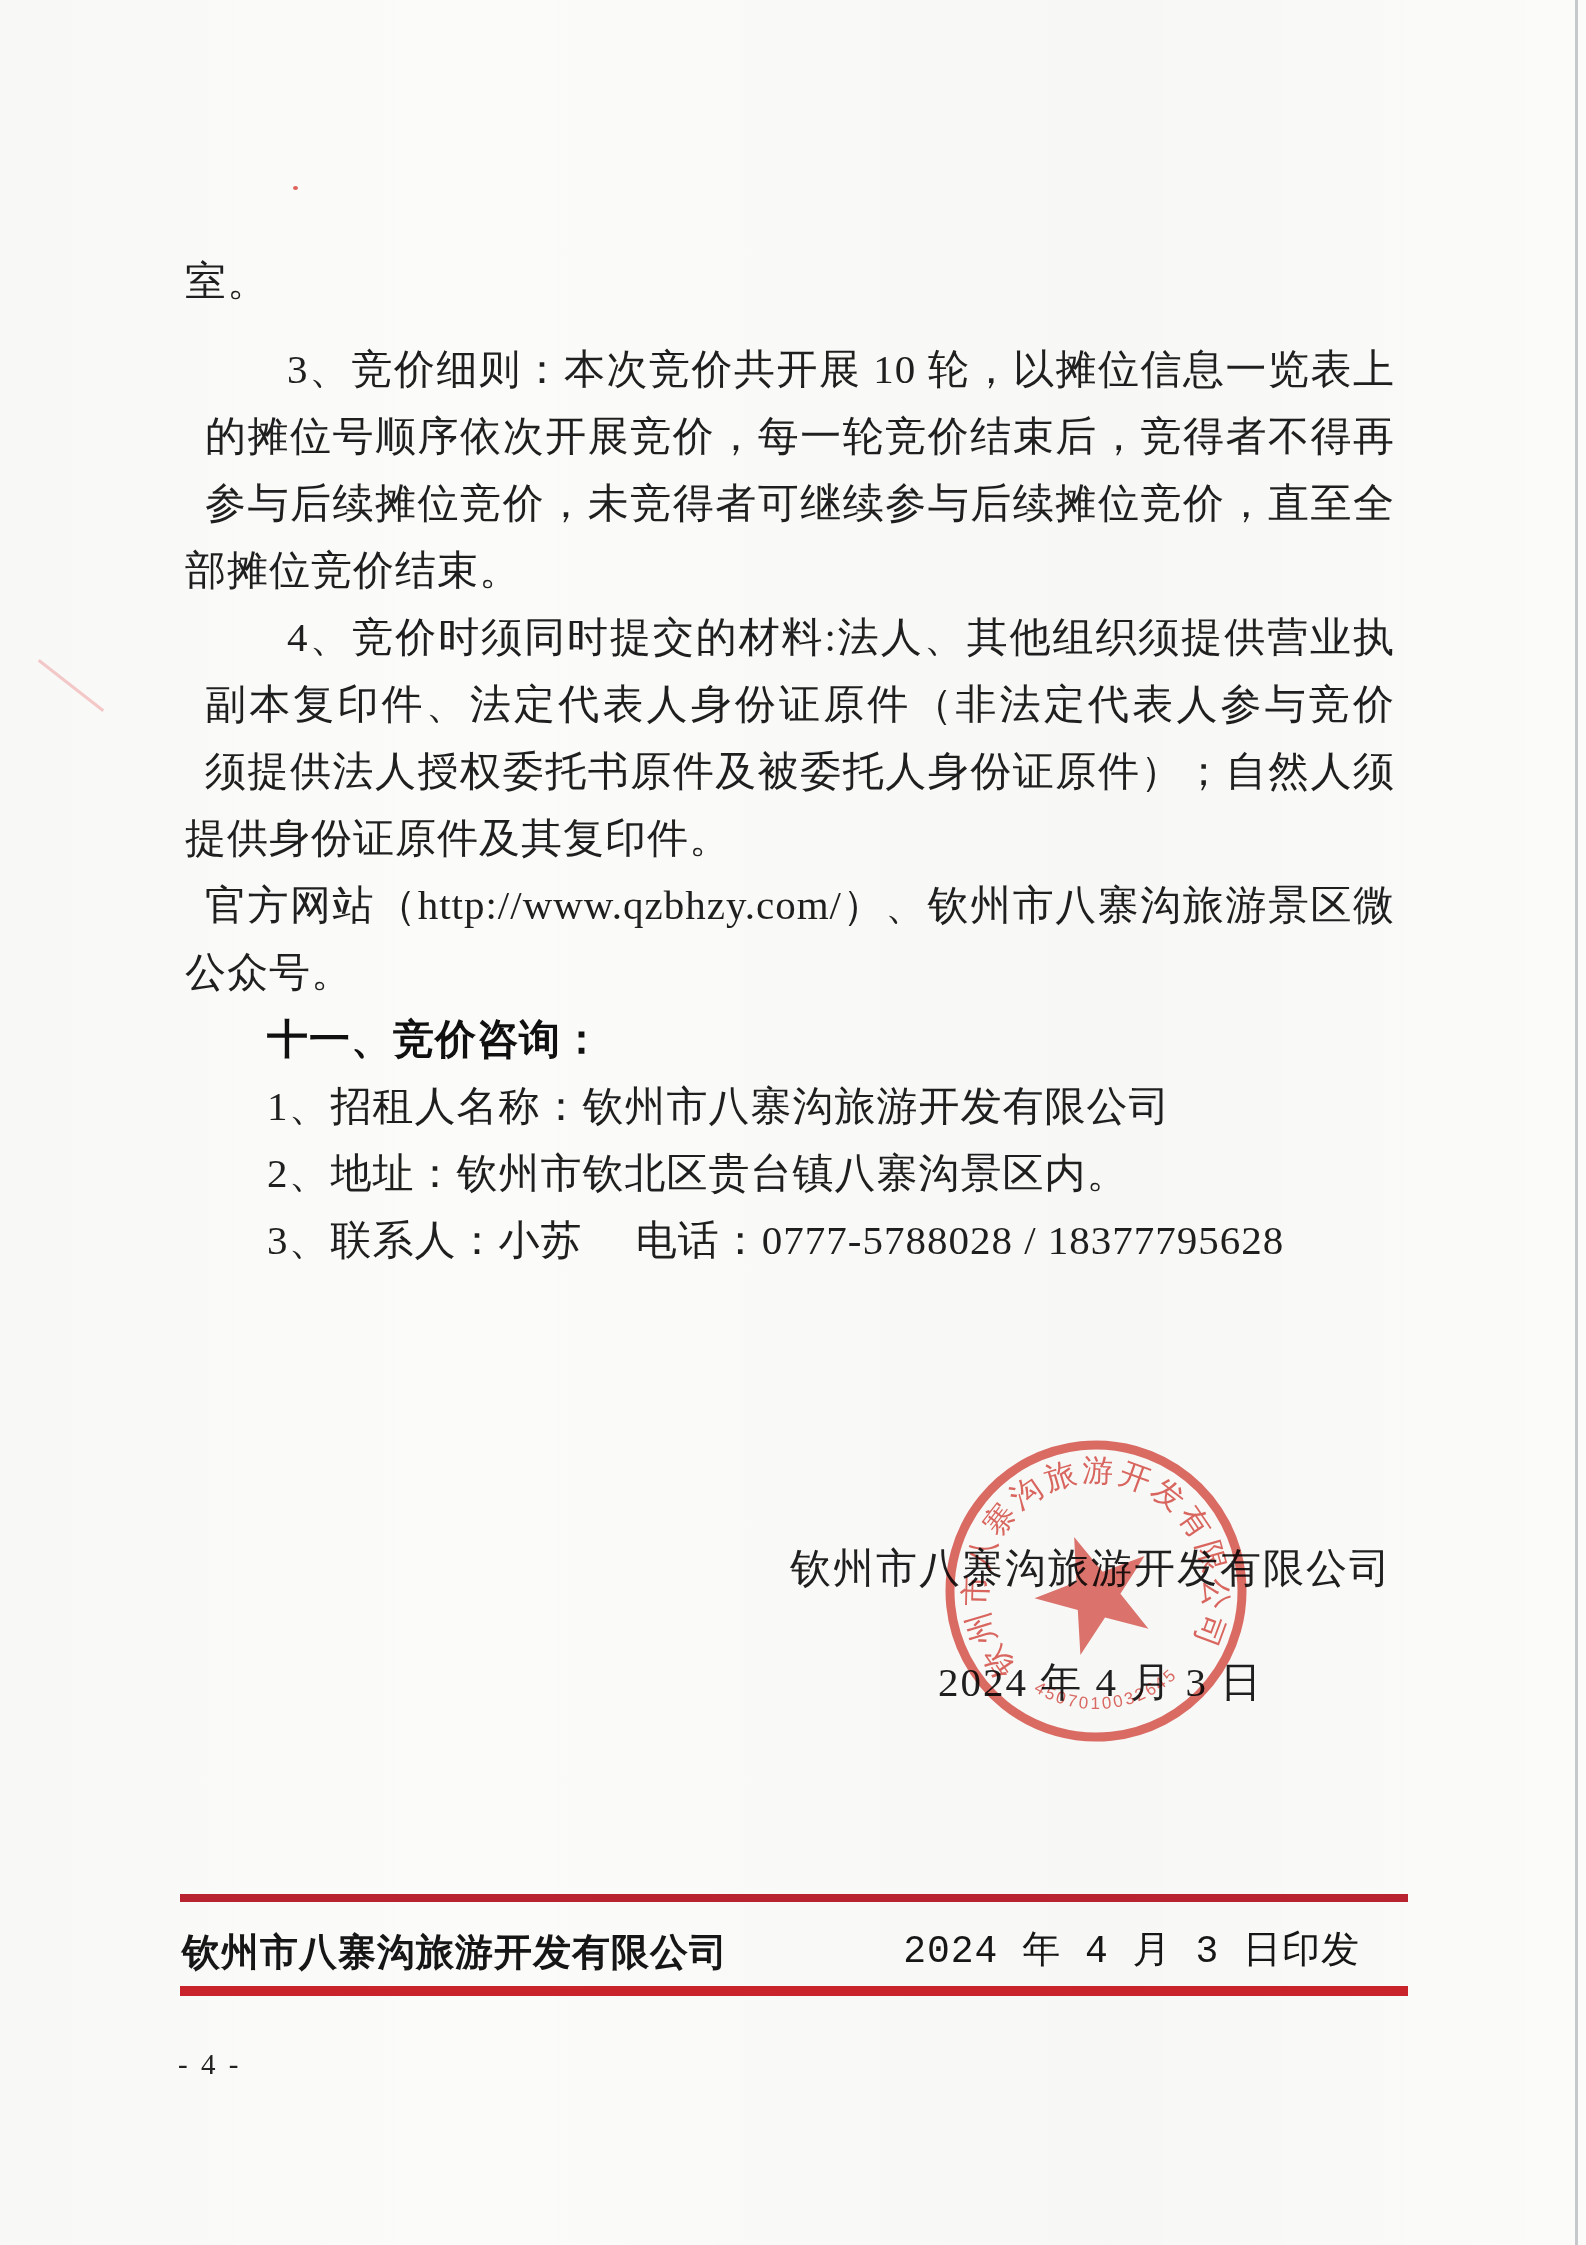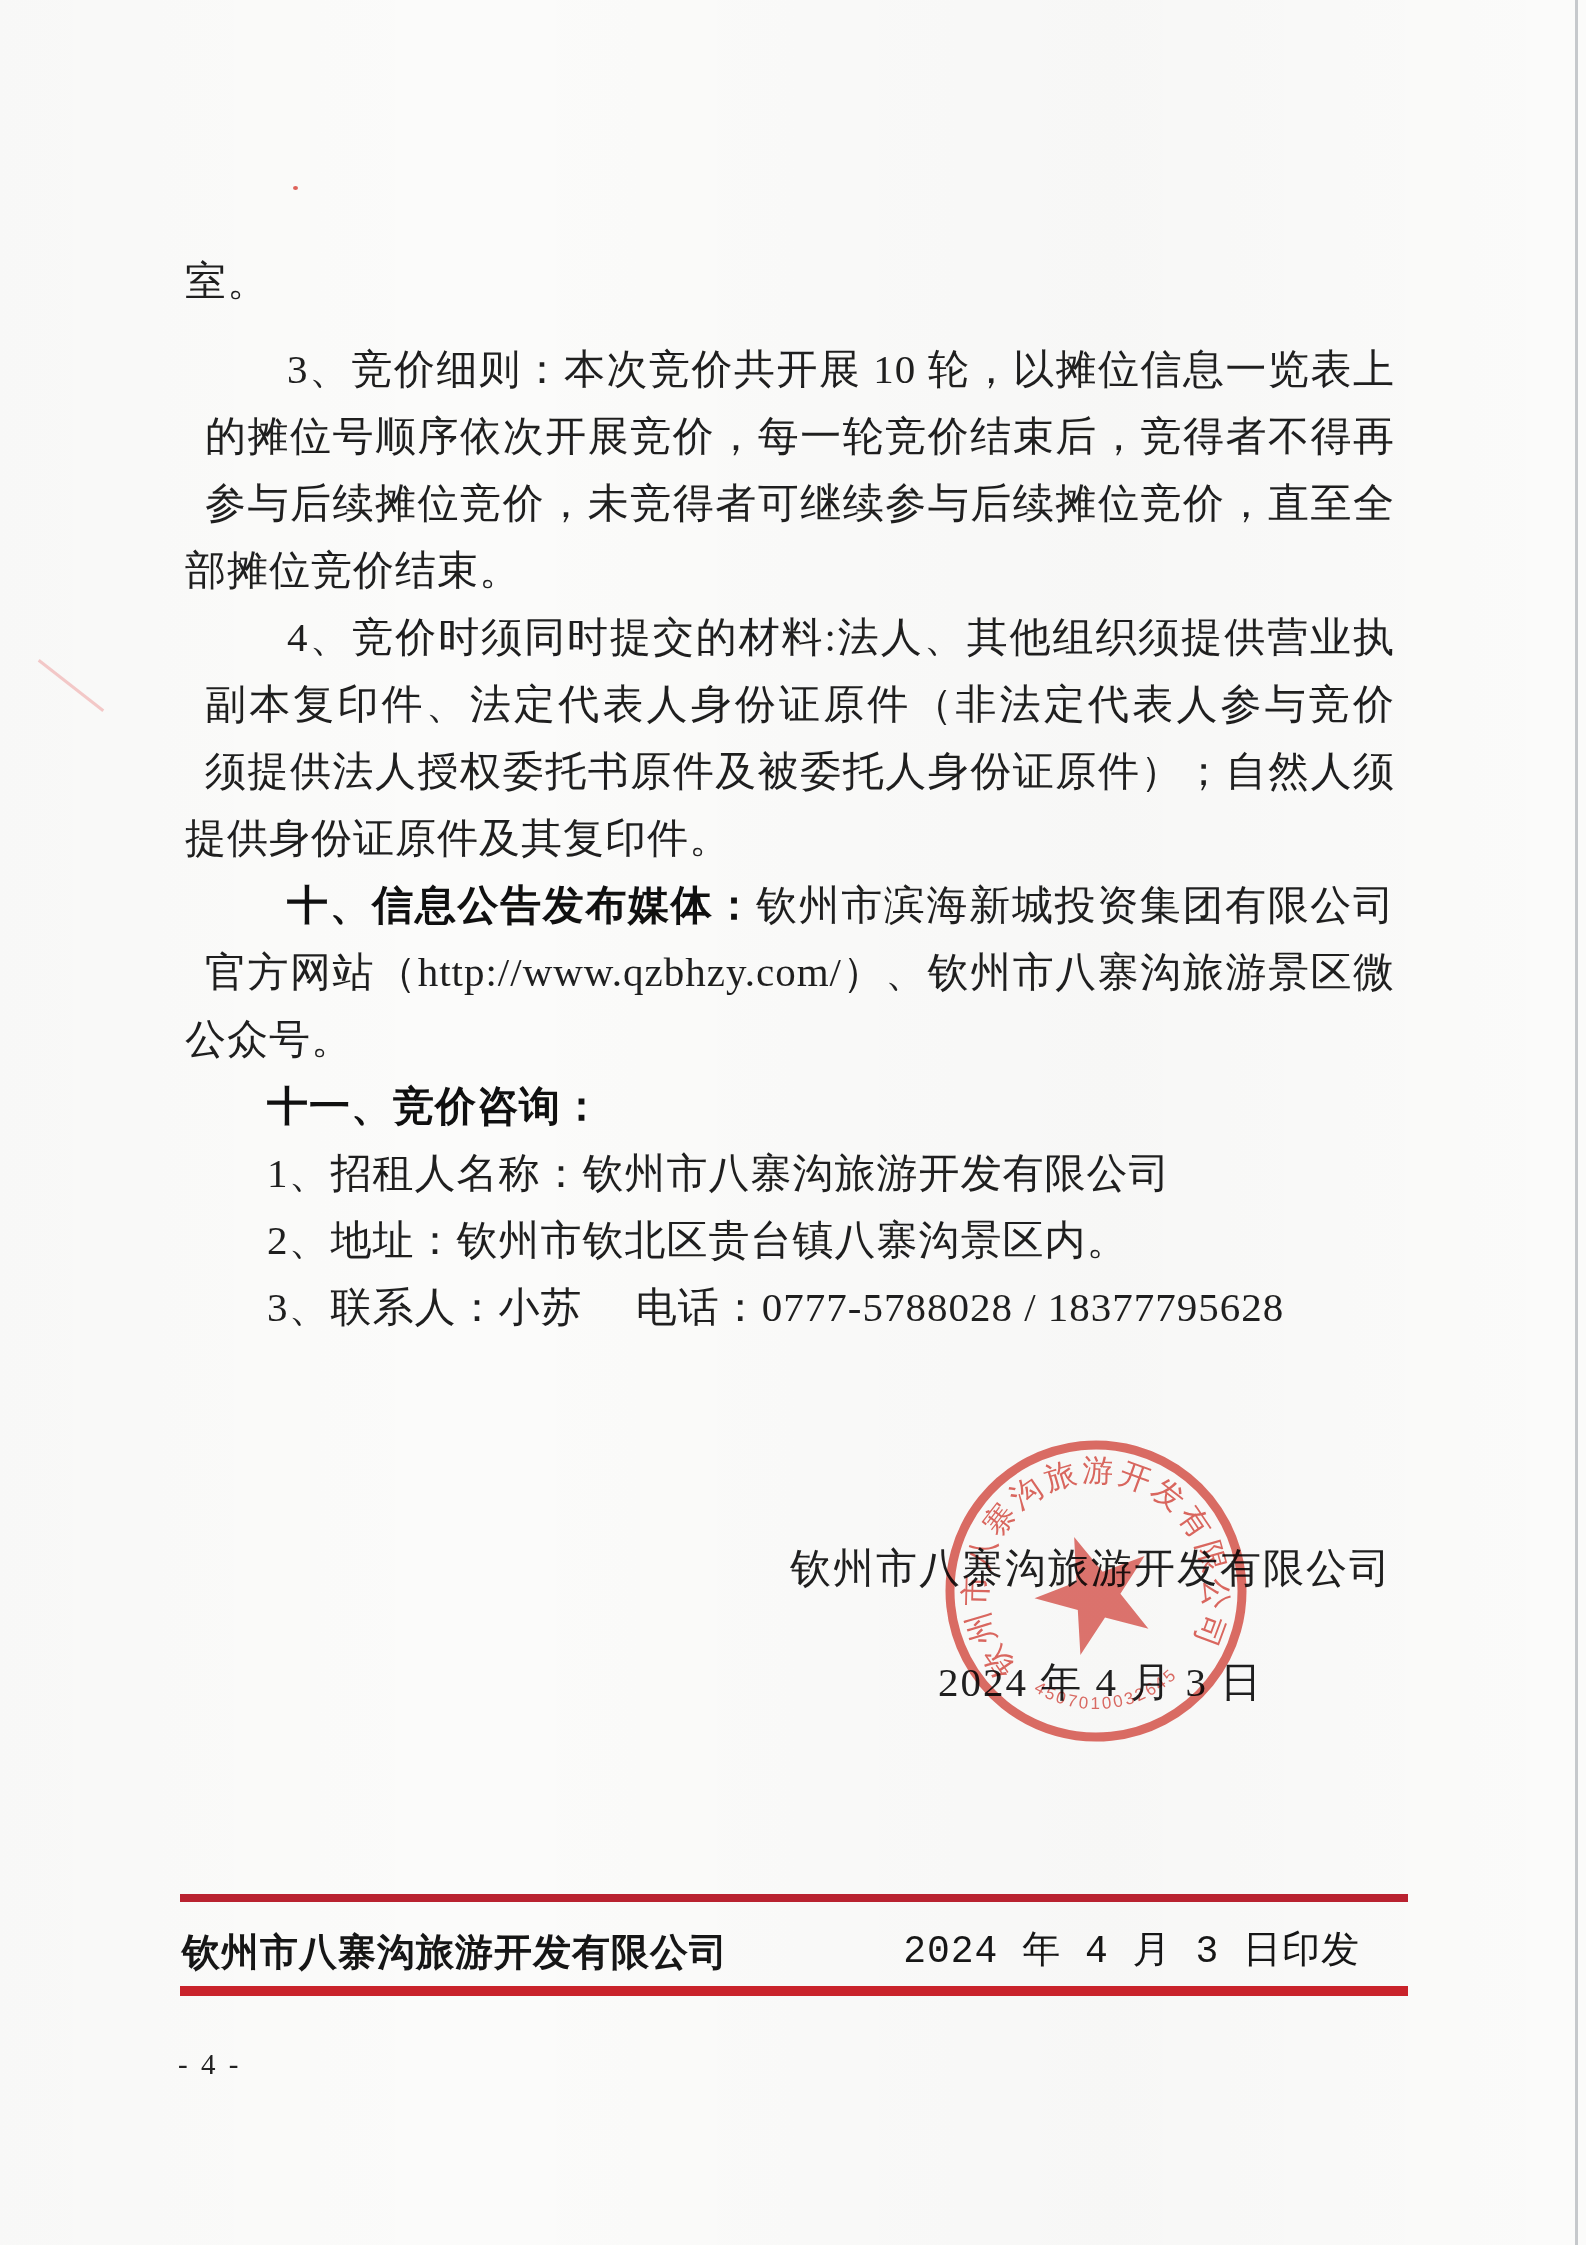--- a/index.html
+++ b/index.html
@@ -84,21 +84,20 @@
   <div class="body-text">
     <div class="line gap"><span>室。</span></div>
     <div class="line indent spread"><span>3、竞价细则：本次竞价共开展 10 轮，以摊位信息一览表上</span></div>
     <div class="line spread"><span>的摊位号顺序依次开展竞价，每一轮竞价结束后，竞得者不得再</span></div>
     <div class="line spread"><span>参与后续摊位竞价，未竞得者可继续参与后续摊位竞价，直至全</span></div>
     <div class="line"><span>部摊位竞价结束。</span></div>
     <div class="line indent spread"><span>4、竞价时须同时提交的材料:法人、其他组织须提供营业执照</span></div>
     <div class="line spread"><span>副本复印件、法定代表人身份证原件（非法定代表人参与竞价的，</span></div>
     <div class="line spread"><span>须提供法人授权委托书原件及被委托人身份证原件）；自然人须</span></div>
     <div class="line"><span>提供身份证原件及其复印件。</span></div>
-    <div class="line indent spread"><span class="hd">十、信息公告发布媒体：</span><span>钦州市滨海新城投资集团有限公司</span></div>
     <div class="line spread"><span>官方网站（http://www.qzbhzy.com/）、钦州市八寨沟旅游景区微信</span></div>
     <div class="line"><span>公众号。</span></div>
     <div class="line indent"><span class="hd">十一、竞价咨询：</span></div>
     <div class="line indent"><span>1、招租人名称：钦州市八寨沟旅游开发有限公司</span></div>
     <div class="line indent"><span>2、地址：钦州市钦北区贵台镇八寨沟景区内。</span></div>
     <div class="line indent"><span>3、联系人：小苏　 电话：0777-5788028 / 18377795628</span></div>
   </div>
 
   <div class="sig-company">钦州市八寨沟旅游开发有限公司</div>
   <div class="sig-date">2024 年 4 月 3 日</div>

